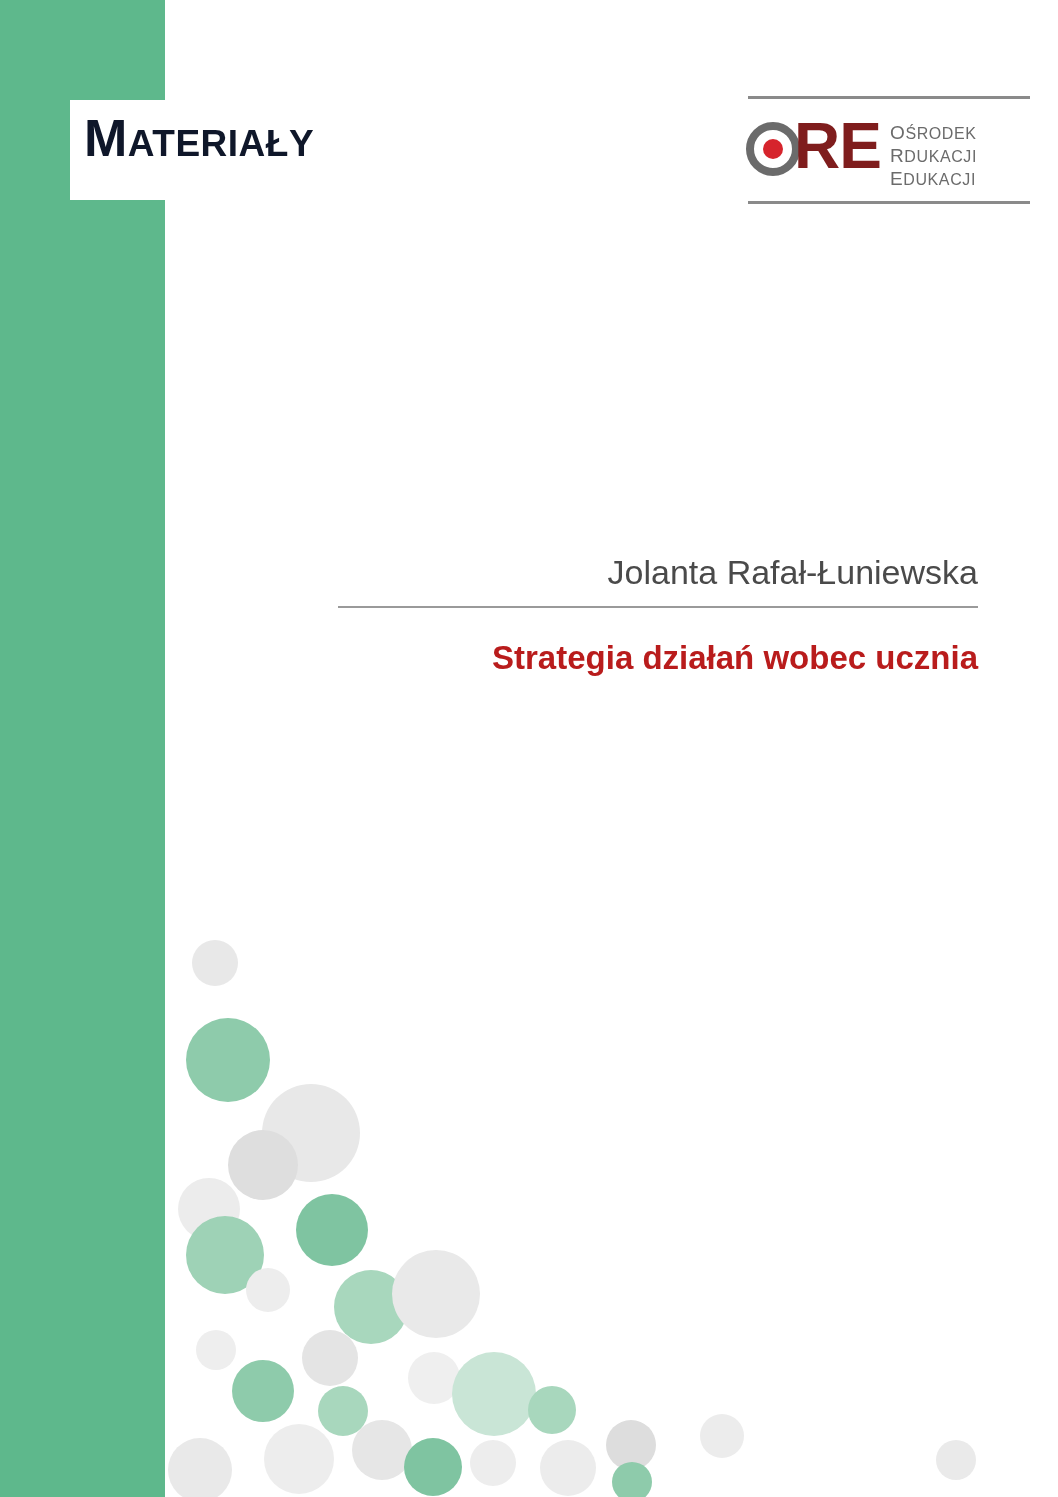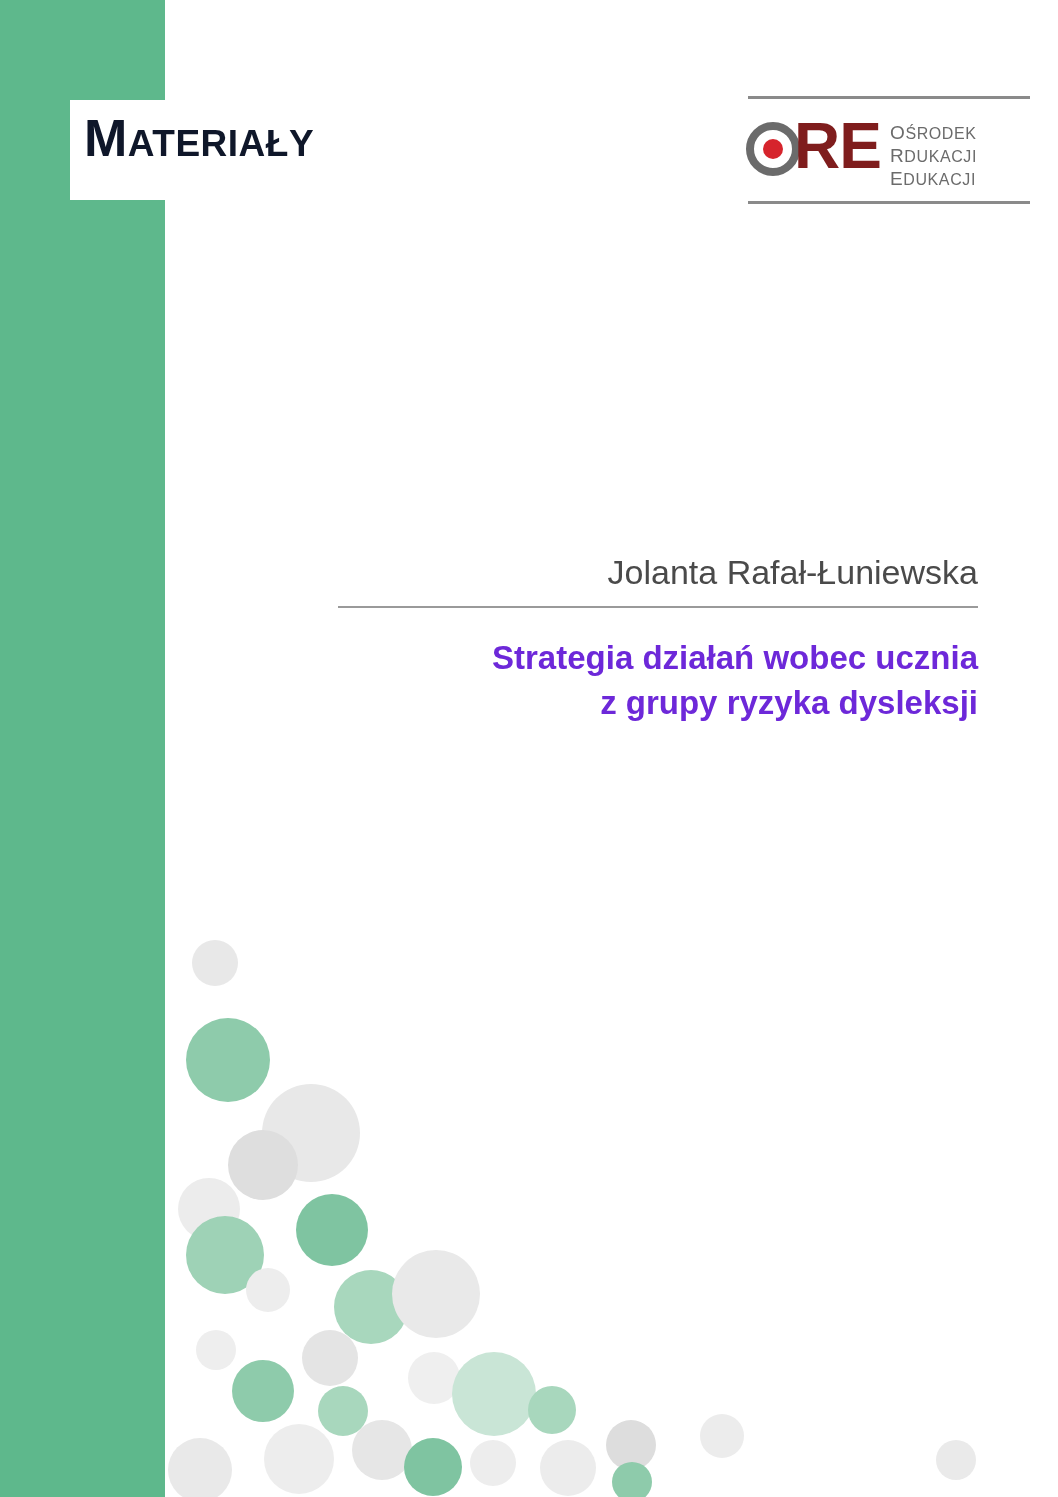--- a/index.html
+++ b/index.html
@@ -135,21 +135,21 @@
   }
   .title-rule {
     width: 100%;
     height: 2px;
     background: #9a9a9a;
     margin-bottom: 28px;
   }
   .doc-title {
     font-size: 33px;
     font-weight: bold;
-    color: #6d28d9;
+    color: #b91c1c;
     line-height: 1.35;
   }
 
   
   .circles {
     position: absolute;
     left: 0;
     top: 0;
     width: 1058px;
     height: 1497px;
@@ -218,15 +218,14 @@
       <span class="w-cap">E</span><span>DUKACJI</span>
     </div>
   </div>
 </div>
 
 <div class="title-block">
   <div class="author">Jolanta Rafał-Łuniewska</div>
   <div class="title-rule"></div>
   <div class="doc-title">
     <div>Strategia działań wobec ucznia</div>
-    <div>z grupy ryzyka dysleksji</div>
   </div>
 </div>
 
 </body></html>

